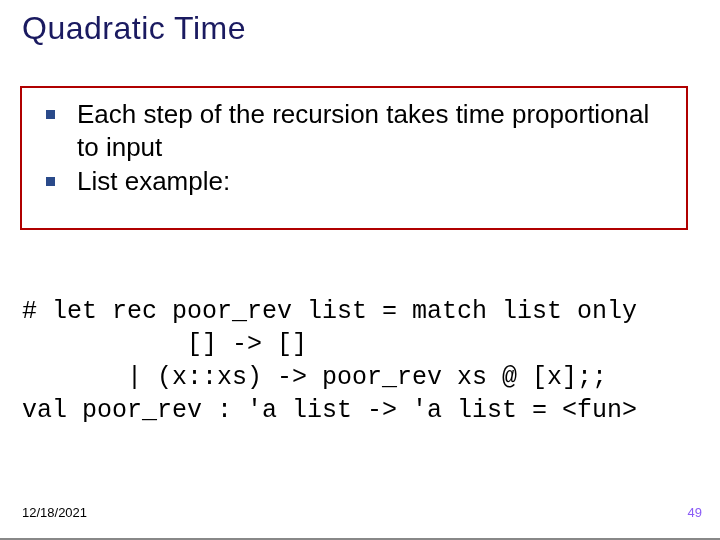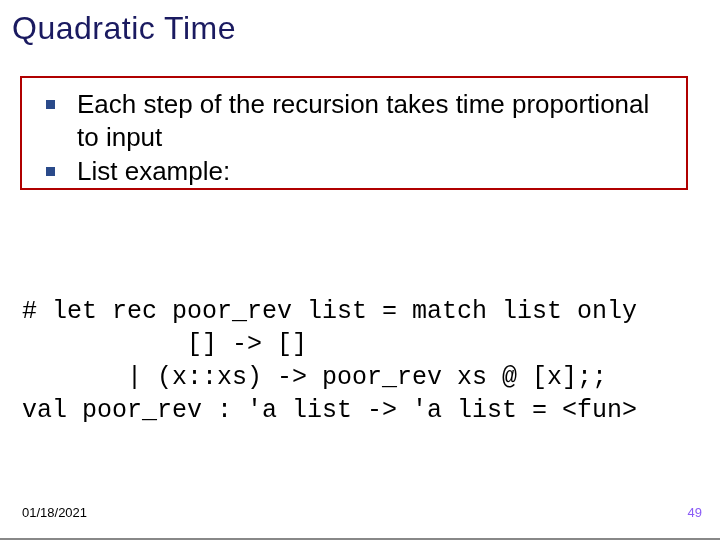--- a/index.html
+++ b/index.html
@@ -15,33 +15,33 @@
   .slide {
     width: 720px;
     height: 540px;
     position: relative;
     border-bottom: 2px solid #888;
     box-sizing: border-box;
   }
   .title {
     position: absolute;
     top: 10px;
-    left: 12px;
+    left: 22px;
     font-size: 32px;
     color: #1a1a60;
     font-weight: 400;
     letter-spacing: 0.5px;
   }
   .boxed {
     position: absolute;
-    top: 76px;
+    top: 86px;
     left: 20px;
     width: 668px;
     border: 2px solid #b00000;
-    padding: 10px 14px 0 14px;
+    padding: 10px 14px 30px 14px;
     box-sizing: border-box;
   }
   .bullet-row {
     display: flex;
     align-items: flex-start;
     margin-bottom: 2px;
   }
   .bullet-row:last-child { margin-bottom: 0; }
   .sq {
     width: 9px;
@@ -99,16 +99,16 @@
       <div class="sq"></div>
       <div class="bt">List example:</div>
     </div>
   </div>
 
   <div class="code"><span># let rec poor_rev list = match list only</span>
 <span>           [] -&gt; []</span>
 <span>       | (x::xs) -&gt; poor_rev xs @ [x];;</span>
 <span>val poor_rev : 'a list -&gt; 'a list = &lt;fun&gt;</span></div>
 
-  <div class="footer-date">01/18/2021</div>
+  <div class="footer-date">12/18/2021</div>
   <div class="footer-page">49</div>
 
 </div>
 
 </body></html>

